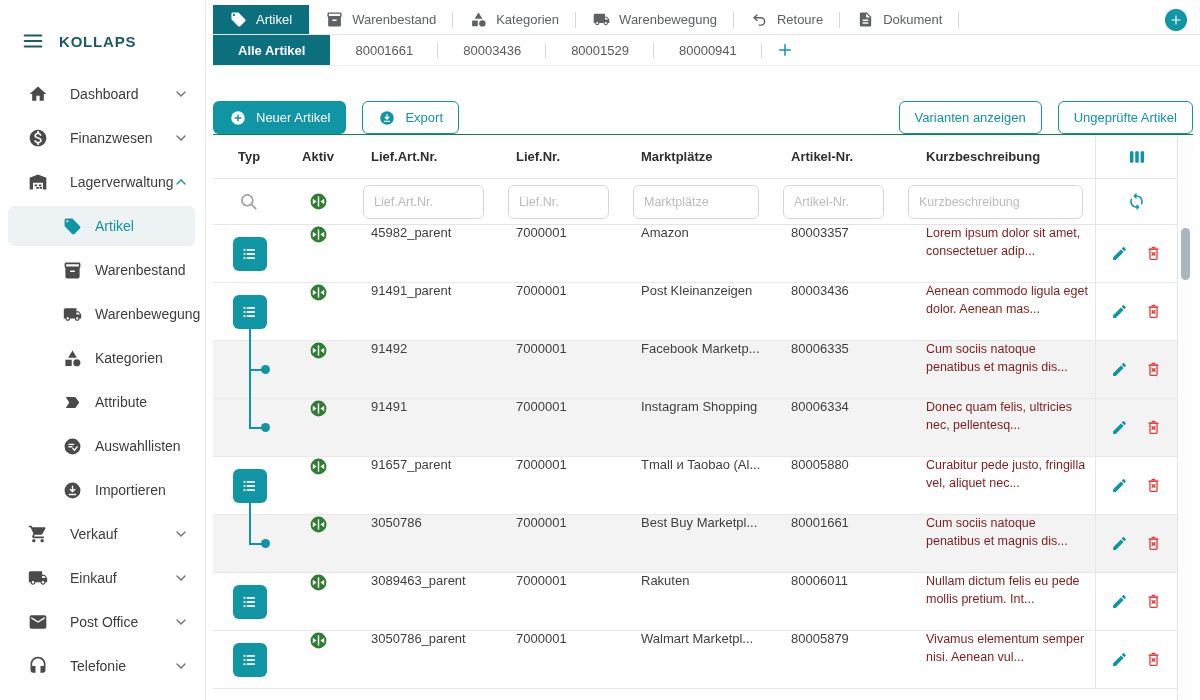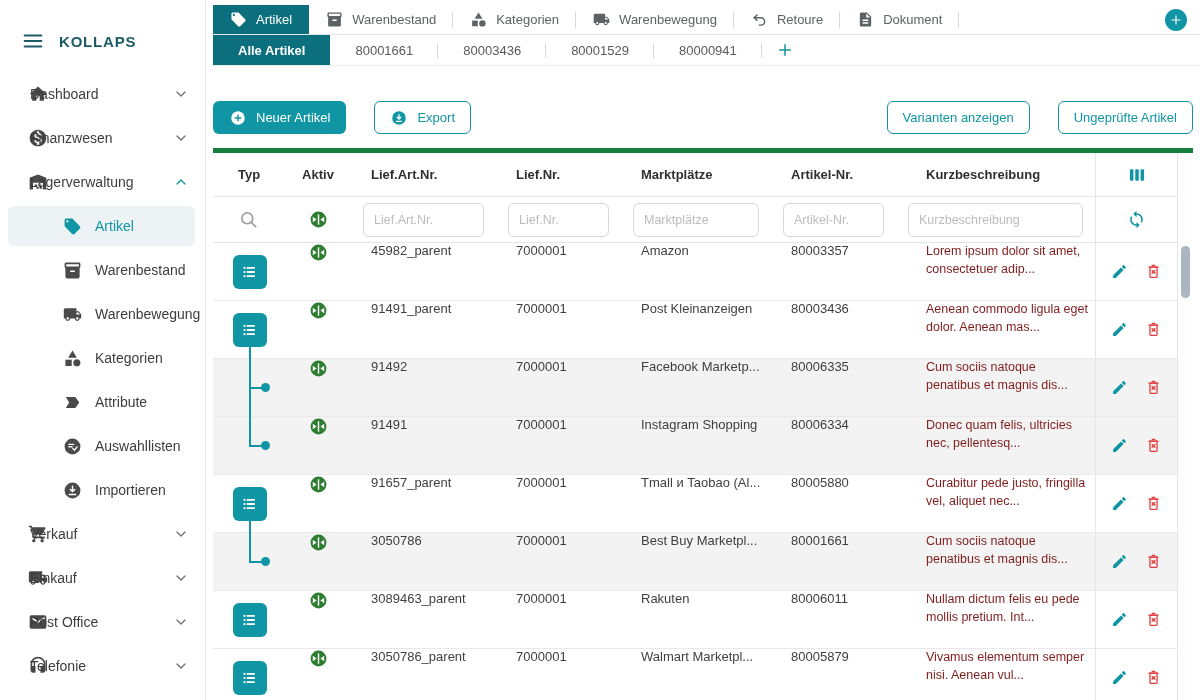--- a/index.html
+++ b/index.html
@@ -21,21 +21,21 @@
   
   aside{width:206px;flex-shrink:0;border-right:1px solid #e7e7e7;background:#fff}
   .brand{display:flex;align-items:center;gap:15px;padding:30px 0 16px 22px}
   .brand .ic{width:22px;height:22px;color:var(--brand)}
   .brand-name{font-size:15px;font-weight:bold;color:var(--brand);letter-spacing:.8px}
   nav{padding-top:4px}
   .nav-item{height:44px;display:flex;align-items:center;position:relative;cursor:pointer}
   .nav-item.active::before{content:"";position:absolute;top:2px;bottom:2px;left:8px;right:10px;background:#edf3f4;border-radius:6px;z-index:0}
   .nav-item .ic{position:absolute;left:28px;width:20px;height:20px;color:#4a4a4a;z-index:1}
   .nav-item.sub .ic{left:63px;width:19px;height:19px}
-  .nav-item .lbl{margin-left:30px;font-size:14px;color:#3d3d3d;position:relative;z-index:1}
+  .nav-item .lbl{margin-left:70px;font-size:14px;color:#3d3d3d;position:relative;z-index:1}
   .nav-item.sub .lbl{margin-left:95px}
   .nav-item .chev{position:absolute;right:16px;width:16px;height:16px;color:#6f6f6f;z-index:1}
   .nav-item .chev.up{color:var(--primary)}
   .nav-item.active .lbl,.nav-item.active .ic{color:var(--primary)}
 
   
   main{flex:1;display:flex;flex-direction:column;padding-left:7px;overflow:hidden}
 
   .tabbar{margin-top:5px;height:30px;display:flex;align-items:stretch;border-bottom:1px solid #e6e6e6}
   .mtab{display:flex;align-items:center;gap:9px;padding:0 17px;font-size:13px;color:#5d6265;cursor:pointer;position:relative;white-space:nowrap}
@@ -48,25 +48,25 @@
   .stab{display:flex;align-items:center;padding:0 25px;font-size:13px;color:#5a5a5a;cursor:pointer;position:relative;white-space:nowrap}
   .stab.active{background:var(--primary-dark);color:#fff;font-weight:bold}
   .stab:not(.active)::after{content:"";position:absolute;right:0;top:8px;height:15px;width:1px;background:#d9d9d9}
   .stab-add{align-self:center;width:18px;height:18px;color:var(--primary);margin-left:14px;cursor:pointer}
 
   .toolbar{margin-top:35px;height:33px;display:flex;align-items:center;padding-right:7px;flex-shrink:0}
   .btn{height:33px;border-radius:6px;display:flex;align-items:center;gap:9px;font-size:13px;cursor:pointer;white-space:nowrap}
   .btn .ic{width:18px;height:18px}
   .btn.filled{background:var(--primary);color:#fff;padding:0 16px;border:none}
   .btn.outline{border:1.5px solid var(--primary);color:var(--primary);background:#fff;padding:0 15px}
-  .btn + .btn{margin-left:28px}
+  .btn + .btn{margin-left:16px}
   .toolbar .spacer{flex:1}
 
   
-  .table{margin-top:14px;width:980px;position:relative;border-top:5px solid #15803d;flex:1;overflow:hidden}
+  .table{margin-top:0;width:980px;position:relative;border-top:1px solid #15803d;flex:1;overflow:hidden}
   .thead,.tfilter,.trow{display:flex;width:964px}
   .w0{width:72px}.w1{width:66px}.w2{width:145px}.w3{width:125px}.w4{width:150px}.w5{width:125px}.w6{width:199px}.w7{width:82px}
   .thead{height:44px;align-items:center;border-bottom:1px solid #e5e5e5}
   .hcell{font-size:13px;font-weight:bold;color:#2f2f2f;padding-left:20px}
   .hcell.c{display:flex;justify-content:center;padding:0}
   .hcell.w6{padding-left:30px}
   .hcell.w7{border-left:1px solid #e7e7e7;height:100%;display:flex;align-items:center;justify-content:center;padding:0}
   .cols-icon{width:20px;height:20px;color:var(--primary);cursor:pointer}
 
   .tfilter{height:46px;align-items:center;border-bottom:1px solid #e5e5e5}

